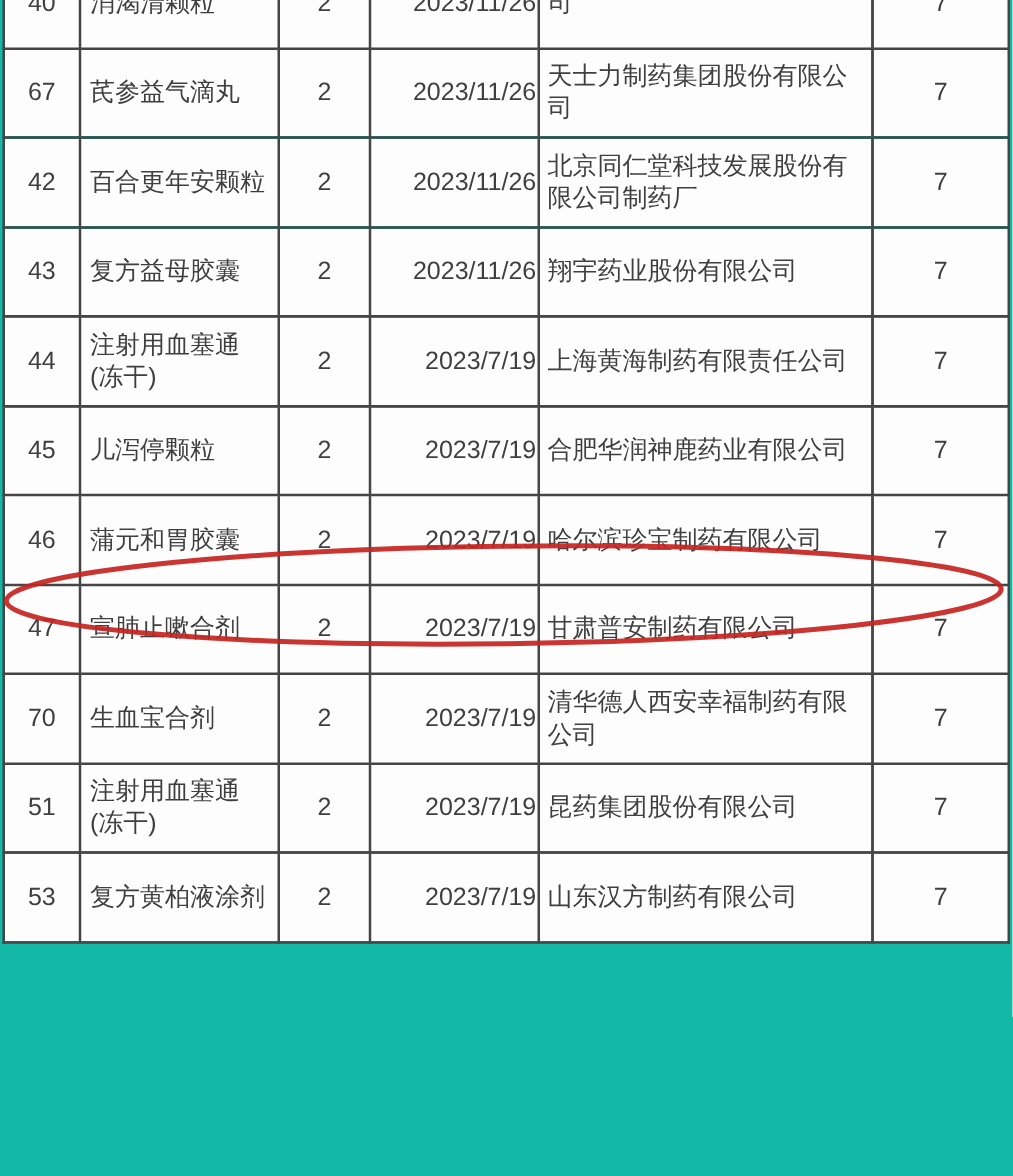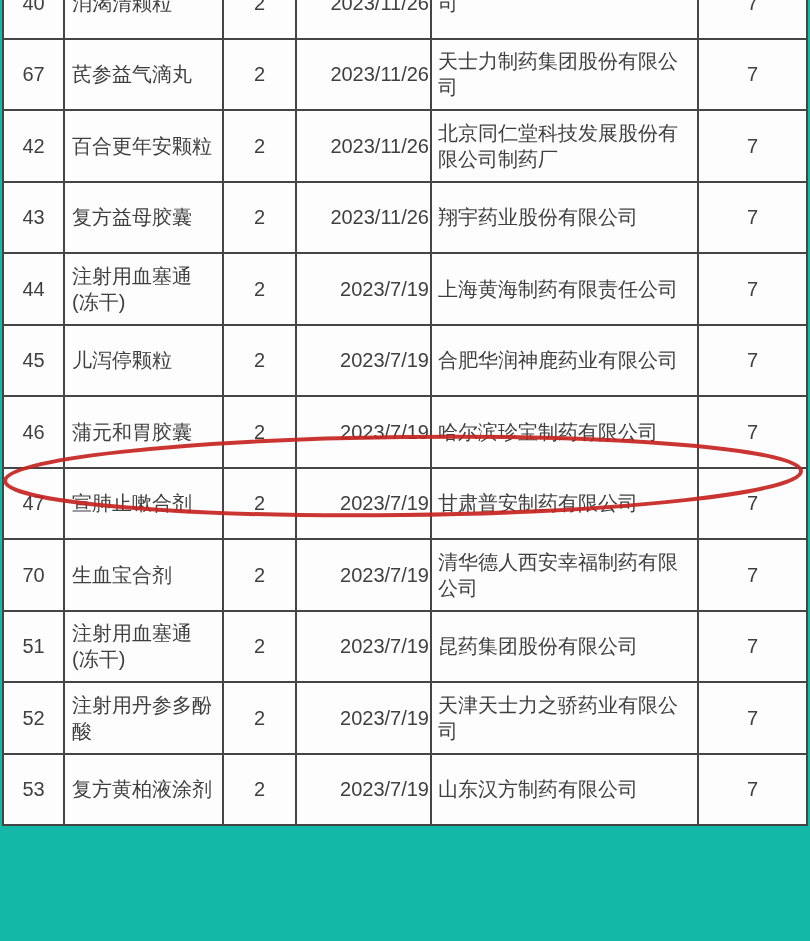--- a/index.html
+++ b/index.html
@@ -139,28 +139,20 @@
         </tr>
         <tr>
           <td class="c-no">51</td>
           <td class="c-drug">注射用血塞通(冻干)</td>
           <td class="c-count">2</td>
           <td class="c-date">2023/7/19</td>
           <td class="c-company">昆药集团股份有限公司</td>
           <td class="c-score">7</td>
         </tr>
         <tr>
-          <td class="c-no">52</td>
-          <td class="c-drug">注射用丹参多酚酸</td>
-          <td class="c-count">2</td>
-          <td class="c-date">2023/7/19</td>
-          <td class="c-company">天津天士力之骄药业有限公司</td>
-          <td class="c-score">7</td>
-        </tr>
-        <tr>
           <td class="c-no">53</td>
           <td class="c-drug">复方黄柏液涂剂</td>
           <td class="c-count">2</td>
           <td class="c-date">2023/7/19</td>
           <td class="c-company">山东汉方制药有限公司</td>
           <td class="c-score">7</td>
         </tr>
       </tbody>
   </table>
 

